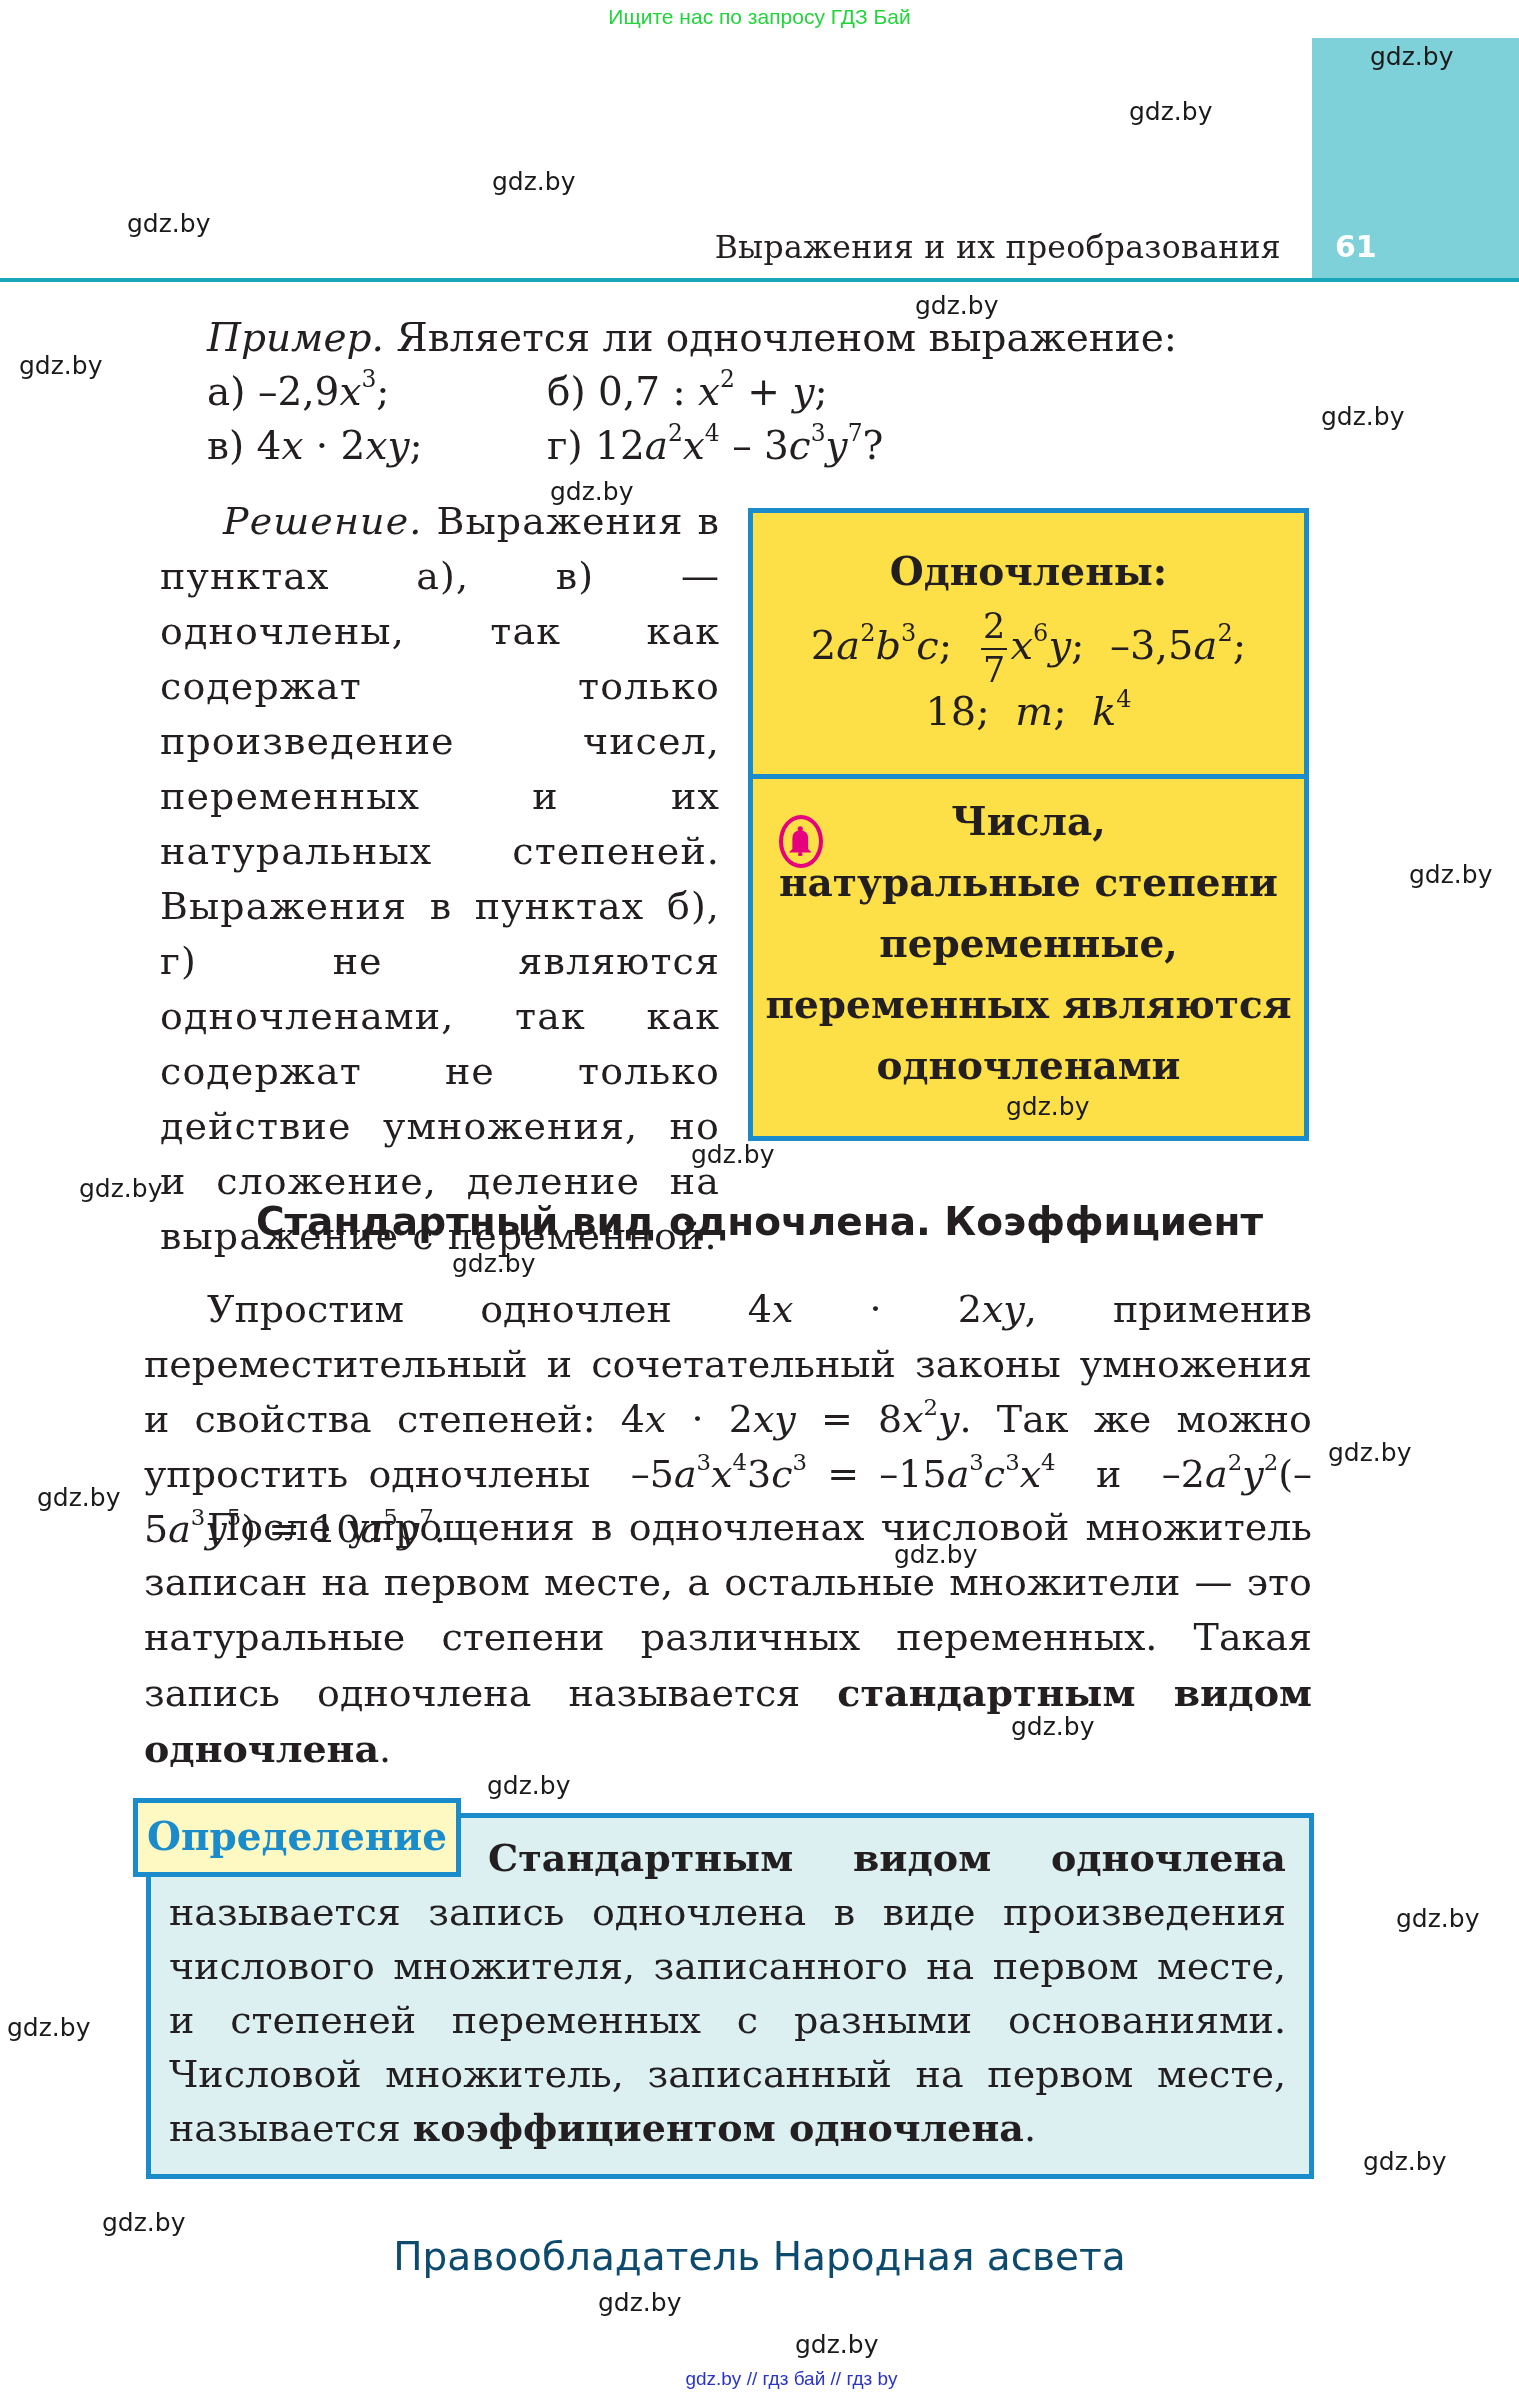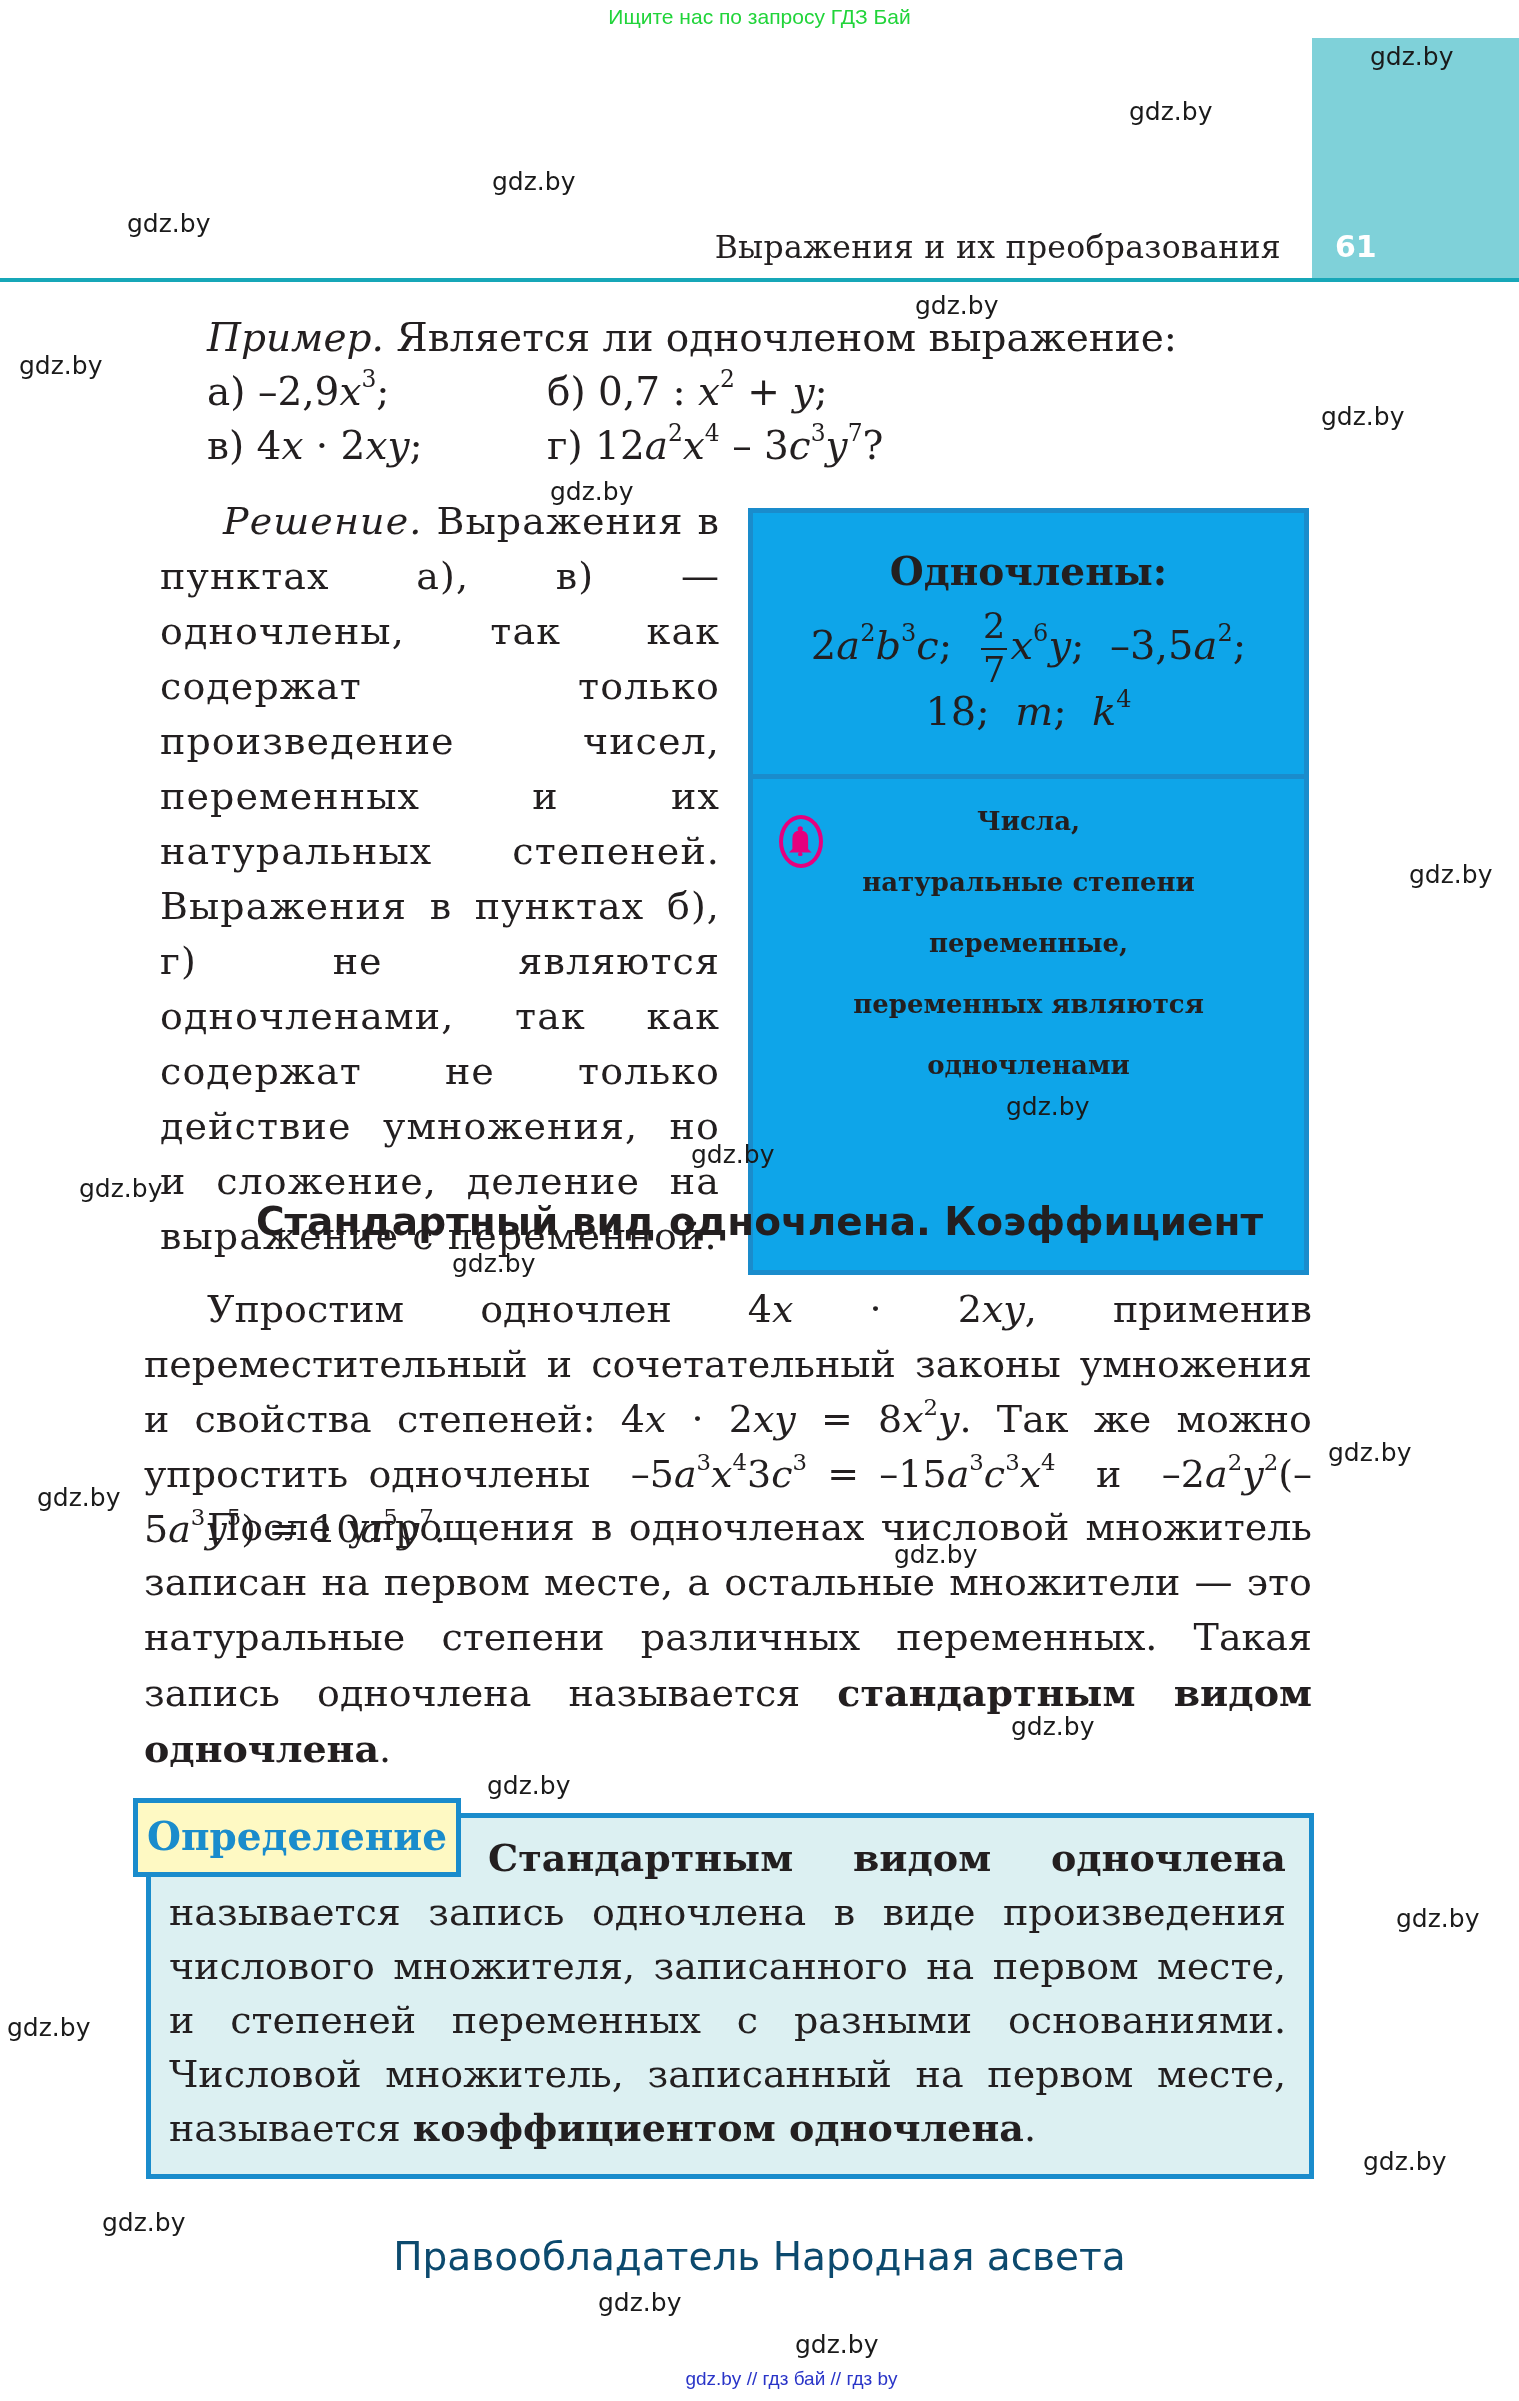--- a/index.html
+++ b/index.html
@@ -18,30 +18,30 @@
   .serif-lg { font-family:"DejaVu Serif", serif; font-size:39px; line-height:54px; }
   .example { left:207px; top:311px; width:1076px; }
   .example .line { white-space:nowrap; }
   .ital { font-style:italic; }
   .math { font-family:"DejaVu Serif", serif; }
   .math i { font-style:italic; }
   sup { font-size:0.6em; vertical-align:0.75em; line-height:0; }
   .col2 { display:inline-block; position:absolute; left:340px; }
   .solution { left:132px; top:494px; width:560px; text-align:justify; font-size:38px; line-height:55px; letter-spacing:1.1px;margin-left:28px; }
   .solution .first { text-indent:63px; }
-  .box { position:absolute; left:748px; top:508px; width:561px; height:767px; background:#0ea5e9;
+  .box { position:absolute; left:748px; top:508px; width:561px; height:633px; background:#fde047;
          border:5.3px solid #1a8ccc; box-sizing:border-box; }
   .box .divider { position:absolute; left:0; right:0; top:261px; height:5.3px; background:#1a8ccc; }
   .box .title { position:absolute; left:0; right:0; top:35px; text-align:center; font-weight:bold; font-size:39px; }
   .box .mono-line { position:absolute; left:0; right:0; text-align:center; font-size:40px; }
   .frac { display:inline-block; vertical-align:middle; text-align:center; line-height:1; margin:0 3.5px; font-size:35px; }
   .frac span { display:block; }
   .frac .num { border-bottom:2.6px solid #231f20; padding:0 1.8px 3.5px; }
   .frac .den { padding-top:3.5px; }
-  .box .rule-text { position:absolute; left:0; right:0; top:278px; text-align:center; font-weight:bold; font-size:26px; line-height:61px; }
+  .box .rule-text { position:absolute; left:0; right:0; top:278px; text-align:center; font-weight:bold; font-size:39px; line-height:61px; }
   .bell { position:absolute; left:26px; top:302px; width:44px; height:53px; border:4.4px solid #e6007e; border-radius:50%; box-sizing:border-box; }
   .bell svg { position:absolute; left:5.3px; top:7px; }
   .heading { position:absolute; left:0; width:1519px; top:1199px; text-align:center; font-family:"DejaVu Sans", "Liberation Sans", sans-serif;
              font-weight:bold; font-size:39px; color:#231f20; }
   .para { position:absolute; left:144px; width:1168px; font-size:38px; line-height:55px; text-align:justify; }
   .para .indent { text-indent:63px; }
   .def-box { position:absolute; left:146px; top:1813px; width:1168px; height:366px; background:#dcf0f2; border:5.3px solid #1a8ccc; box-sizing:border-box; }
   .def-label { position:absolute; left:133px; top:1798px; width:328px; height:79px; background:#fef9c3; border:5.3px solid #1a8ccc; box-sizing:border-box;
                text-align:center; font-weight:bold; color:#1a8ccc; font-size:39px; line-height:67px; }
   .def-text { position:absolute; left:169px; top:1831px; width:1117px; font-size:38px; line-height:54px; text-align:justify; }

